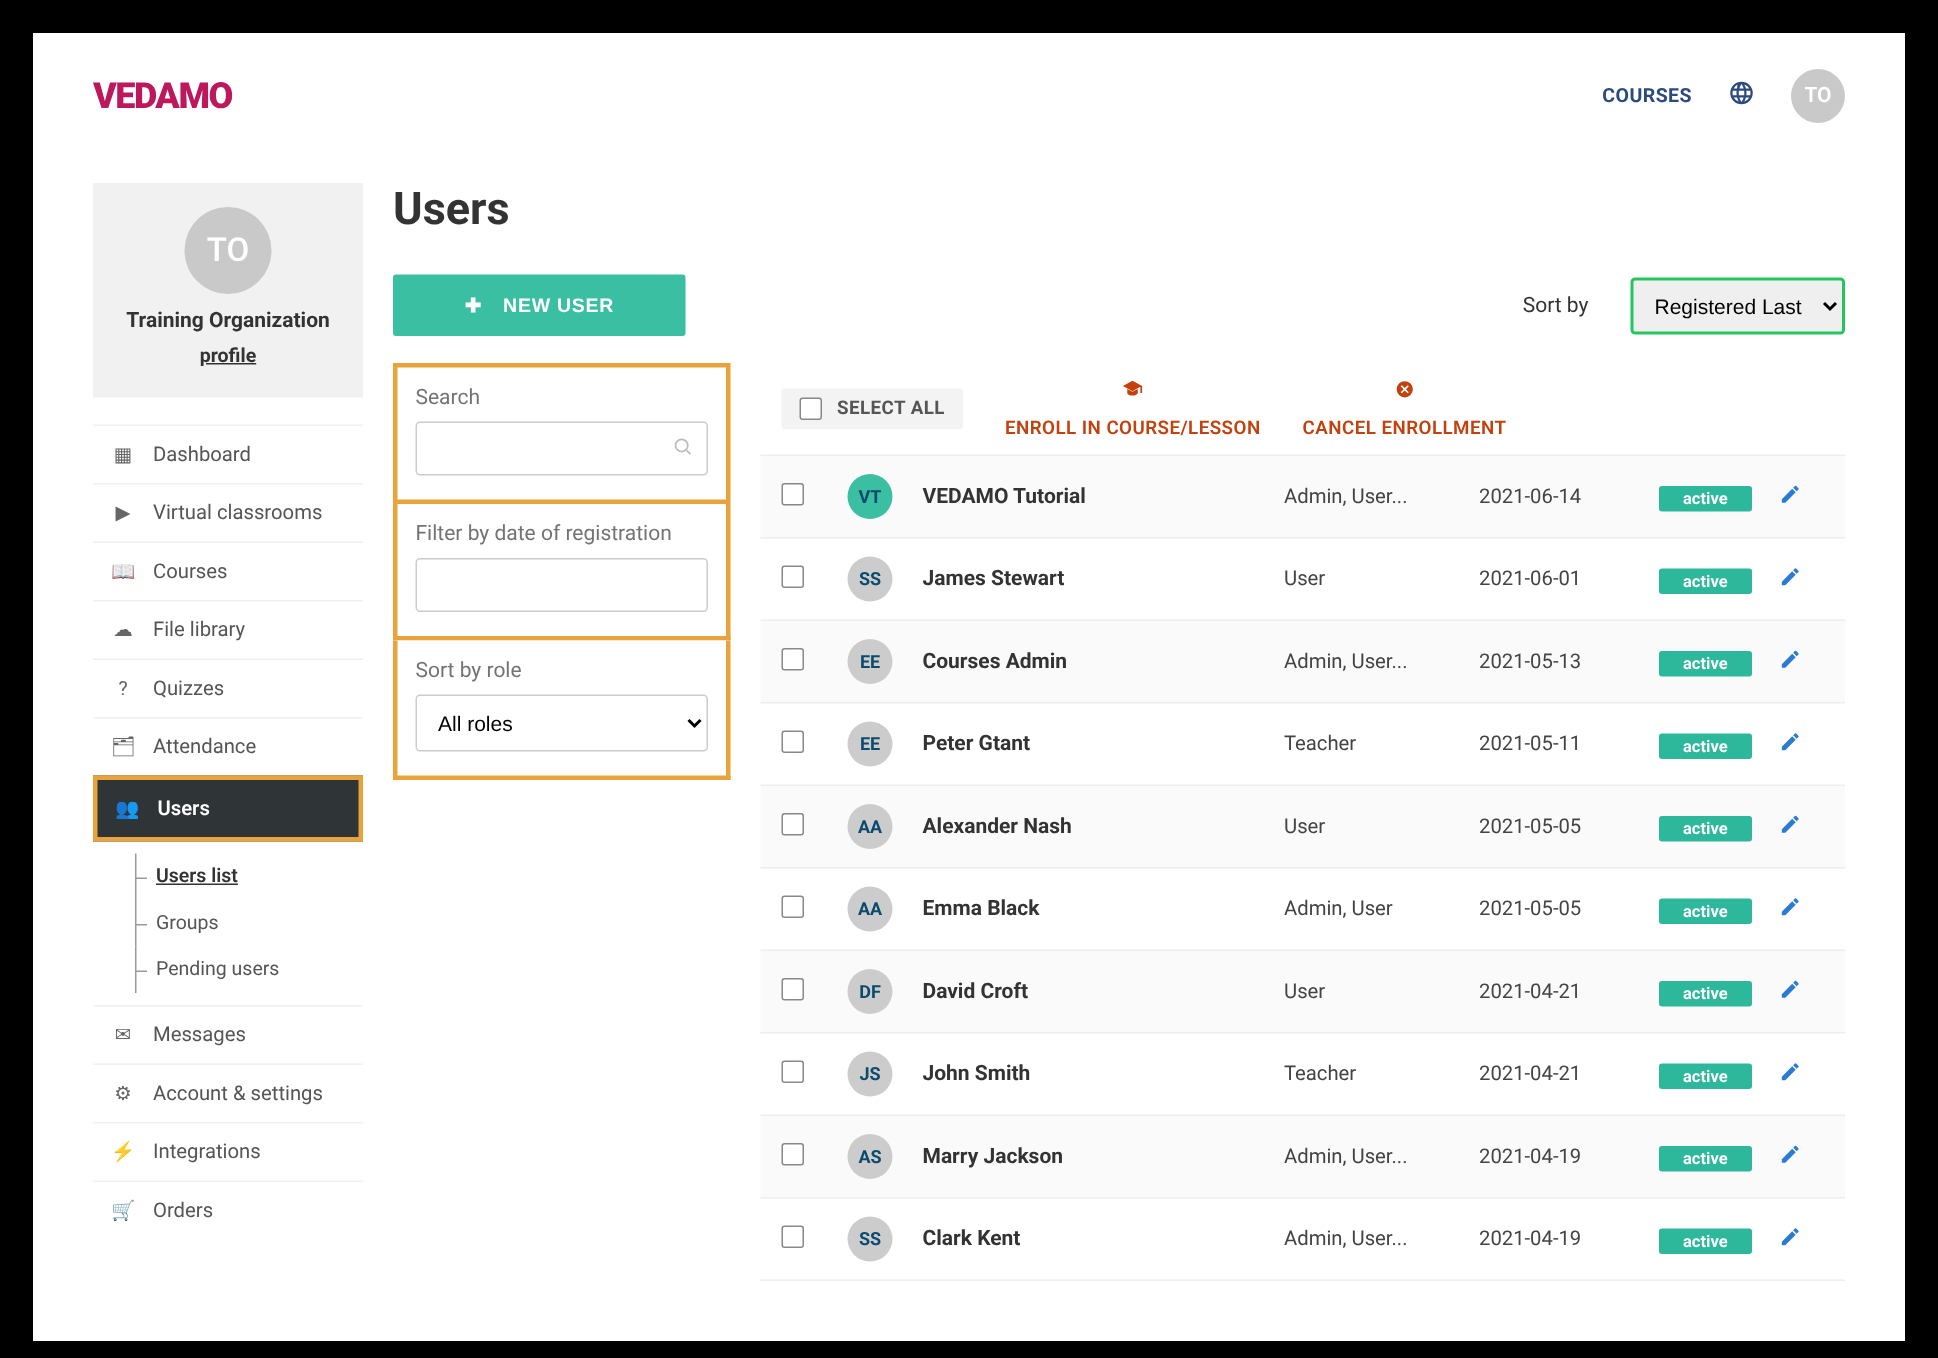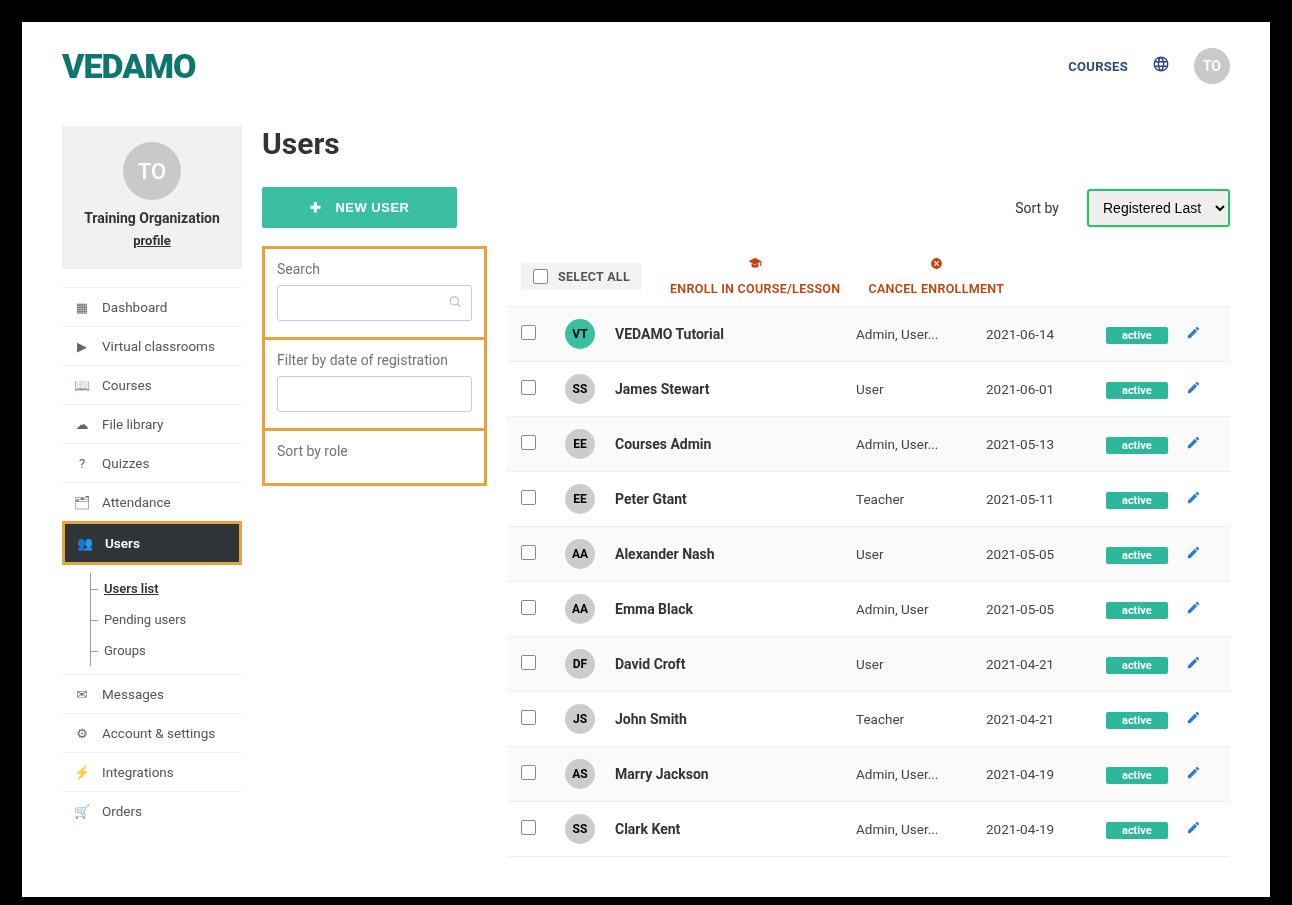--- a/index.html
+++ b/index.html
@@ -16,23 +16,23 @@
     position: relative;
   }
   
   .top-header {
     display: flex;
     align-items: center;
     justify-content: space-between;
     margin-bottom: 40px;
   }
   .logo {
-    font-size: 34px;
+    font-size: 24px;
     font-weight: 900;
-    color: #0f766e;
+    color: #be185d;
     letter-spacing: -1px;
   }
   .header-right {
     display: flex;
     align-items: center;
     gap: 24px;
   }
   .courses-link {
     color: #2c4b7c;
     font-weight: 700;
@@ -160,21 +160,21 @@
     display: grid;
     grid-template-columns: 34px 40px 1fr 120px 110px 70px 30px;
     align-items: center;
     gap: 10px;
     padding: 12px 14px;
     border-bottom: 1px solid #eee;
   }
   .user-row:nth-child(odd) { background: #fafafa; }
   .user-avatar {
     width: 30px; height: 30px; border-radius: 50%;
-    background: #ccc; color: #000000;
+    background: #ccc; color: #0c4a6e;
     display: flex; align-items: center; justify-content: center;
     font-size: 12px; font-weight: 700;
   }
   .user-name { font-weight: 700; color: #333; font-size: 14px; }
   .user-role { color: #444; font-size: 13.5px; white-space: nowrap; overflow: hidden; text-overflow: ellipsis; }
   .user-date { color: #444; font-size: 13.5px; }
   .status-badge {
     background: #2db79b; color: #fff;
     font-size: 11px; font-weight: 700;
     padding: 2px 16px; border-radius: 2px;
@@ -233,22 +233,22 @@
           <li class="nav-item">
             <span class="nav-icon">🗂</span>
             <span>Attendance</span>
           </li>
           <li class="nav-item active">
             <span class="nav-icon">👥</span>
             <span>Users</span>
           </li>
           <ul class="sub-nav">
             <li class="sub-nav-item active">Users list</li>
+            <li class="sub-nav-item">Groups</li>
             <li class="sub-nav-item">Pending users</li>
-            <li class="sub-nav-item">Groups</li>
           </ul>
           <li class="nav-item">
             <span class="nav-icon">✉</span>
             <span>Messages</span>
           </li>
           <li class="nav-item">
             <span class="nav-icon">⚙</span>
             <span>Account &amp; settings</span>
           </li>
           <li class="nav-item">
@@ -292,20 +292,23 @@
                   </svg>
               </span>
             </div>
           </div>
           <div class="filter-box">
             <label class="filter-label">Filter by date of registration</label>
             <input class="filter-input" type="text" style="">
           </div>
           <div class="filter-box">
             <label class="filter-label">Sort by role</label>
+            <select class="filter-select">
+              <option>All roles</option>
+            </select>
           </div>
         </div>
 
         <div class="user-list">
           <div class="bulk-bar">
             <span class="bulk-left">
               <span class="chk"></span>
               <span class="bulk-label">SELECT ALL</span>
             </span>
             <span class="bulk-action">

